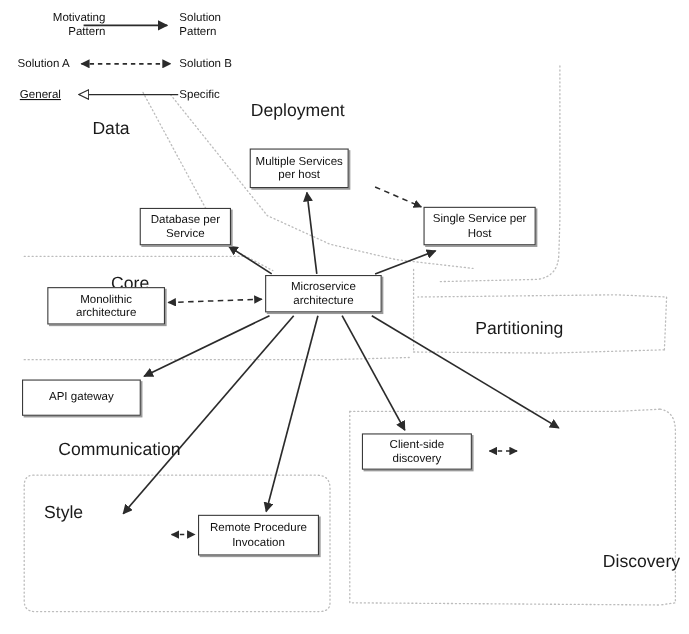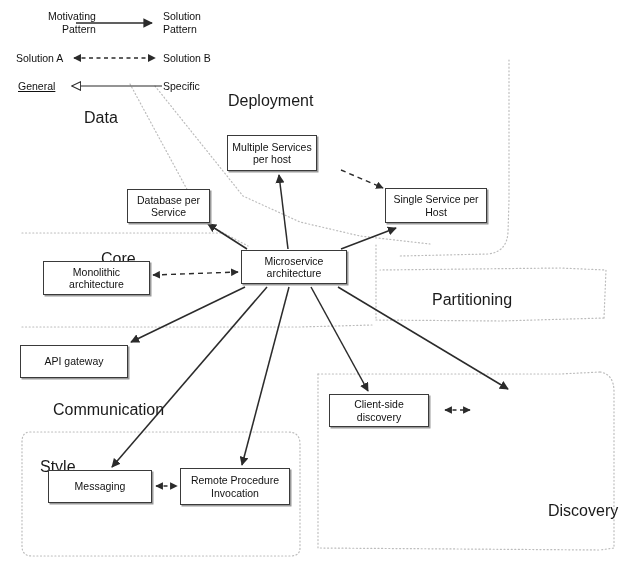--- a/index.html
+++ b/index.html
@@ -157,17 +157,16 @@
 
   <div class="node" style="left:241px; top:250px; width:106px; height:34px;">Microservice<br>architecture</div>
 
   <div class="node" style="left:43px; top:261px; width:107px; height:34px;">Monolithic<br>architecture</div>
 
   <div class="node" style="left:20px; top:345px; width:108px; height:33px;">API gateway</div>
 
   <div class="node" style="left:329px; top:394px; width:100px; height:33px;">Client-side discovery</div>
 
 
-  <div class="node" style="left:48px; top:470px; width:104px; height:33px;">Messaging</div>
 
   <div class="node" style="left:180px; top:468px; width:110px; height:37px;">Remote Procedure<br>Invocation</div>
 
 </div>
 
 </body></html>

